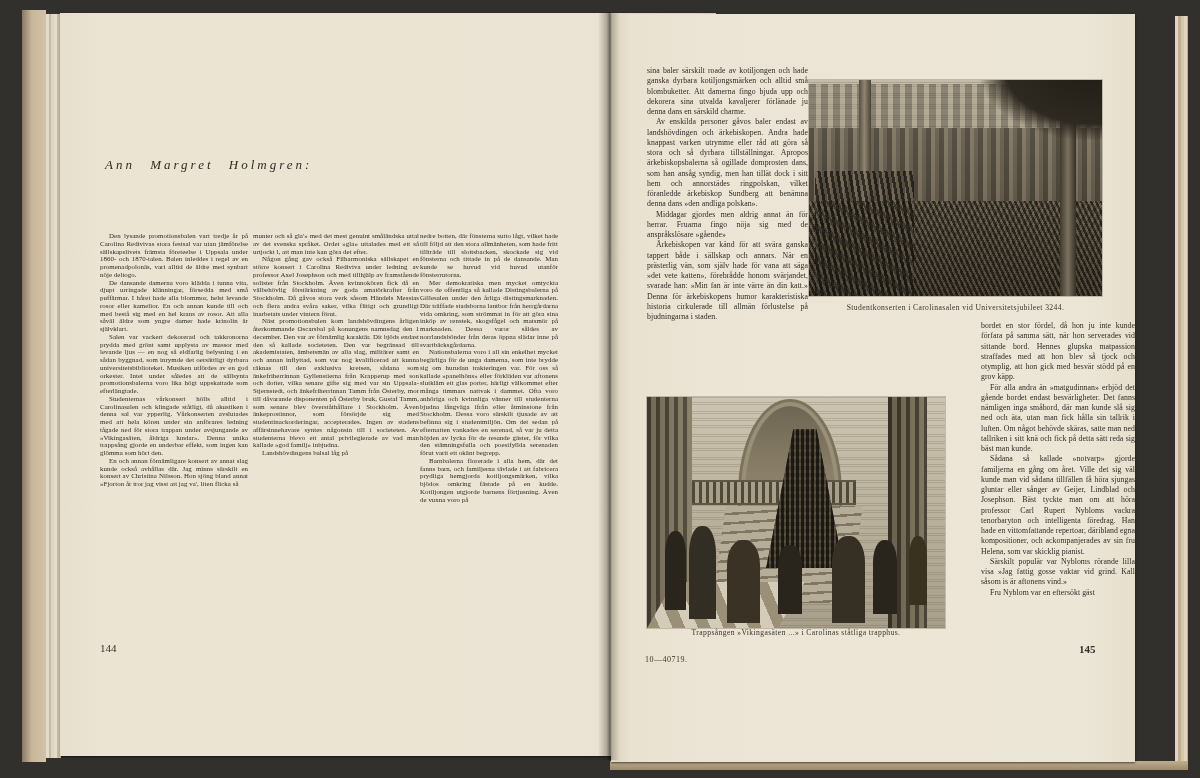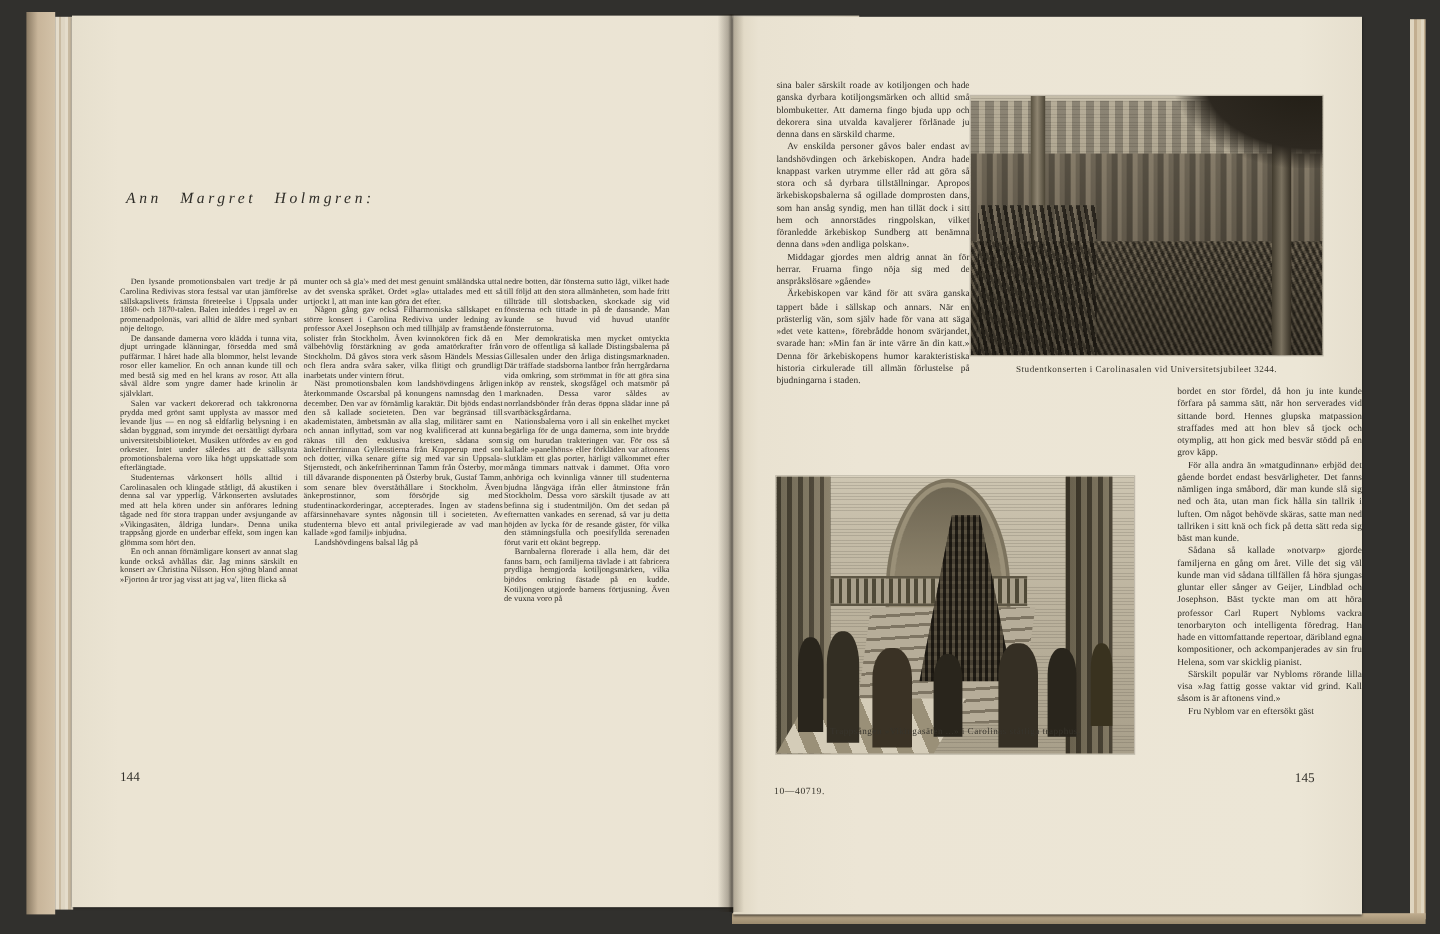--- a/index.html
+++ b/index.html
@@ -34,29 +34,29 @@
     font-size:20px;letter-spacing:1.2px;word-spacing:7px;color:#292722;}
   .tcol{position:absolute;text-align:justify;overflow:hidden;
     font-size:6.9px;line-height:7.75px;letter-spacing:.05px;color:#2c2a25;}
   .tcol p{margin:0;text-indent:9px;}
   .tcol p.flush{text-indent:0;}
   .lcol1{left:40px;top:219px;width:148px;height:424px;}
   .lcol2{left:193px;top:219px;width:166px;height:424px;}
   .lcol3{left:360px;top:219px;width:138px;height:424px;}
   .pageno{position:absolute;font-size:11px;color:#33312b;}
   .pageno-left{left:40px;top:629px;}
-  .pageno-right{left:468px;top:629px;font-size:11px;}
+  .pageno-right{left:468px;top:629px;font-size:11px;font-weight:bold;}
   
   .rcol{font-size:7.8px;line-height:10.25px;}
   .rcolA{left:36px;top:52px;width:161px;height:330px;}
   .rcolB{left:200px;top:307px;width:144px;height:70px;}
   .rcolC{left:338px;top:307px;width:154px;height:334px;margin-left:32px;}
   .caption{position:absolute;text-align:center;font-size:7.6px;letter-spacing:.4px;color:#37342c;}
   .caption-top{left:198px;top:289px;width:293px;}
-  .caption-bottom{left:36px;top:591px;width:298px;}
+  .caption-bottom{left:36px;top:614px;width:298px;}
   .print-mark{position:absolute;left:34px;top:641px;font-size:8px;letter-spacing:.5px;color:#37342c;}
   
   .illustration{position:absolute;overflow:hidden;
     box-shadow:0 0 0 1px rgba(60,54,44,.25);}
   .illo-1{left:198px;top:66px;width:293px;height:216px;
     background:
       repeating-linear-gradient(0deg,rgba(58,52,44,.18) 0 .6px,rgba(0,0,0,0) .6px 2.2px),
       linear-gradient(180deg,#c5bda9 0%,#b4ab96 45%,#a79d88 100%);}
   .i1-gallery{position:absolute;left:0;top:22%;width:100%;height:34%;
     background:

